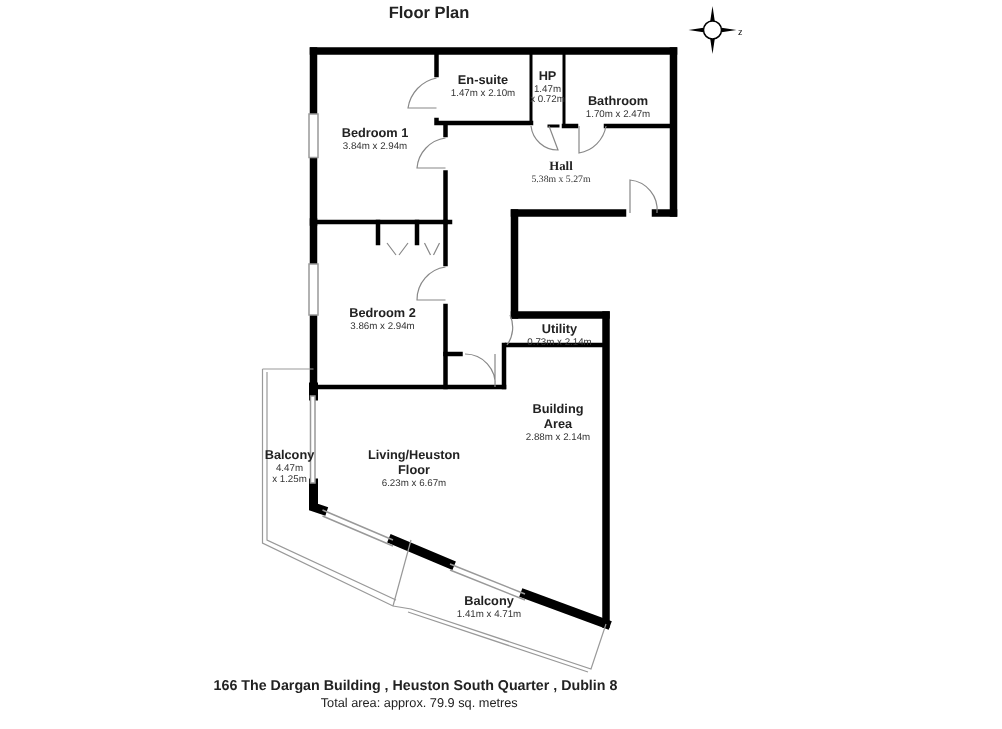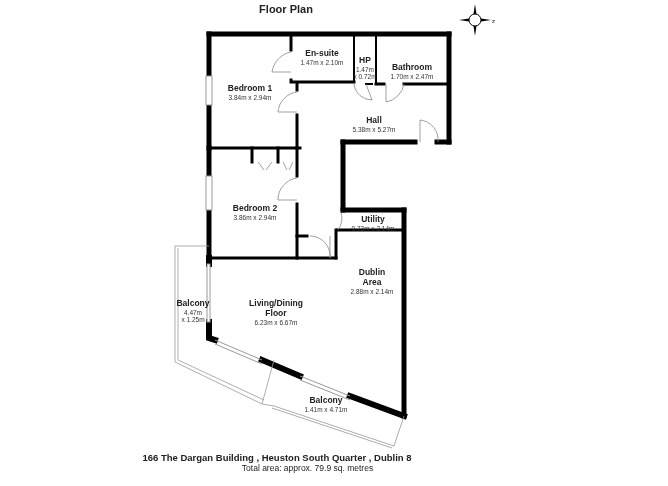--- a/index.html
+++ b/index.html
@@ -2,21 +2,21 @@
 <html><head>
 <meta charset="utf-8">
 <style>
   html, body { margin: 0; padding: 0; background: #ffffff; }
   body { width: 668px; height: 486px; position: relative; overflow: hidden; font-family: "Liberation Sans", sans-serif; color: #222; }
   .title { position: absolute; left: 0; width: 572px; top: 3px; text-align: center; font-weight: bold; font-size: 11px; }
   svg.plan { position: absolute; left: 0; top: 0; }
   .room { position: absolute; text-align: center; line-height: 1.15; transform: translateX(-50%); white-space: nowrap; }
   .room .n { font-weight: bold; font-size: 8.5px; display: block; text-align: center; }
   .room .d { font-size: 6.5px; display: block; color: #333; }
-  .footer1 { position: absolute; left: 0; width: 559px; top: 463px; text-align: center; font-size: 8.5px; padding-left: 28px; }
+  .footer1 { position: absolute; left: 0; width: 559px; top: 463px; text-align: center; font-size: 8.5px; }
   .footer2 { position: absolute; left: 0; width: 554px; top: 452px; text-align: center; font-size: 9.5px; font-weight: bold; }
   .compass { position: absolute; left: 455px; top: 3px; width: 40px; height: 34px; }
 </style>
 </head>
 <body>
 
 <div class="title">Floor Plan</div>
 
 <svg class="compass" viewBox="0 0 40 34" width="40" height="34">
   <circle cx="20" cy="17" r="6" fill="#fff" stroke="#000" stroke-width="1"></circle>
@@ -99,52 +99,52 @@
     <path d="M175,246 L209,246 M175,246 L175,362 L262,404 L274,406 L394,446 L404,416"></path>
     <path d="M178,248 L178,360 L264,400 M262,404 L274,360"></path>
     <path d="M272,408 L392,448"></path>
   </g>
 </svg>
 
 <div class="room" style="left:322px;top:49px;">
   <span class="n">En-suite</span>
     <span class="d">1.47m x 2.10m</span>
 </div>
-<div class="room" style="left:365px;top:46px;margin-top:10px;">
+<div class="room" style="left:365px;top:46px;">
   <span class="n">HP</span>
     <span class="d">1.47m</span>
     <span class="d">x 0.72m</span>
 </div>
 <div class="room" style="left:412px;top:63px;">
   <span class="n">Bathroom</span>
     <span class="d">1.70m x 2.47m</span>
 </div>
 <div class="room" style="left:250px;top:84px;">
   <span class="n">Bedroom 1</span>
     <span class="d">3.84m x 2.94m</span>
 </div>
-<div class="room" style="left:374px;top:116px;">
+<div class="room" style="left:374px;top:106px;font-family:Liberation Serif, serif;">
   <span class="n">Hall</span>
     <span class="d">5.38m x 5.27m</span>
 </div>
 <div class="room" style="left:255px;top:192px;margin-top:12px;">
   <span class="n">Bedroom 2</span>
     <span class="d">3.86m x 2.94m</span>
 </div>
 <div class="room" style="left:373px;top:215px;">
   <span class="n">Utility</span>
     <span class="d">0.73m x 2.14m</span>
 </div>
 <div class="room" style="left:372px;top:268px;">
-  <span class="n">Dublin</span>
+  <span class="n">Building</span>
     <span class="n">Area</span>
     <span class="d">2.88m x 2.14m</span>
 </div>
 <div class="room" style="left:276px;top:299px;">
-  <span class="n">Living/Dining</span>
+  <span class="n">Living/Heuston</span>
     <span class="n">Floor</span>
     <span class="d">6.23m x 6.67m</span>
 </div>
 <div class="room" style="left:193px;top:299px;">
   <span class="n">Balcony</span>
     <span class="d">4.47m</span>
     <span class="d">x 1.25m</span>
 </div>
 <div class="room" style="left:326px;top:396px;">
   <span class="n">Balcony</span>

